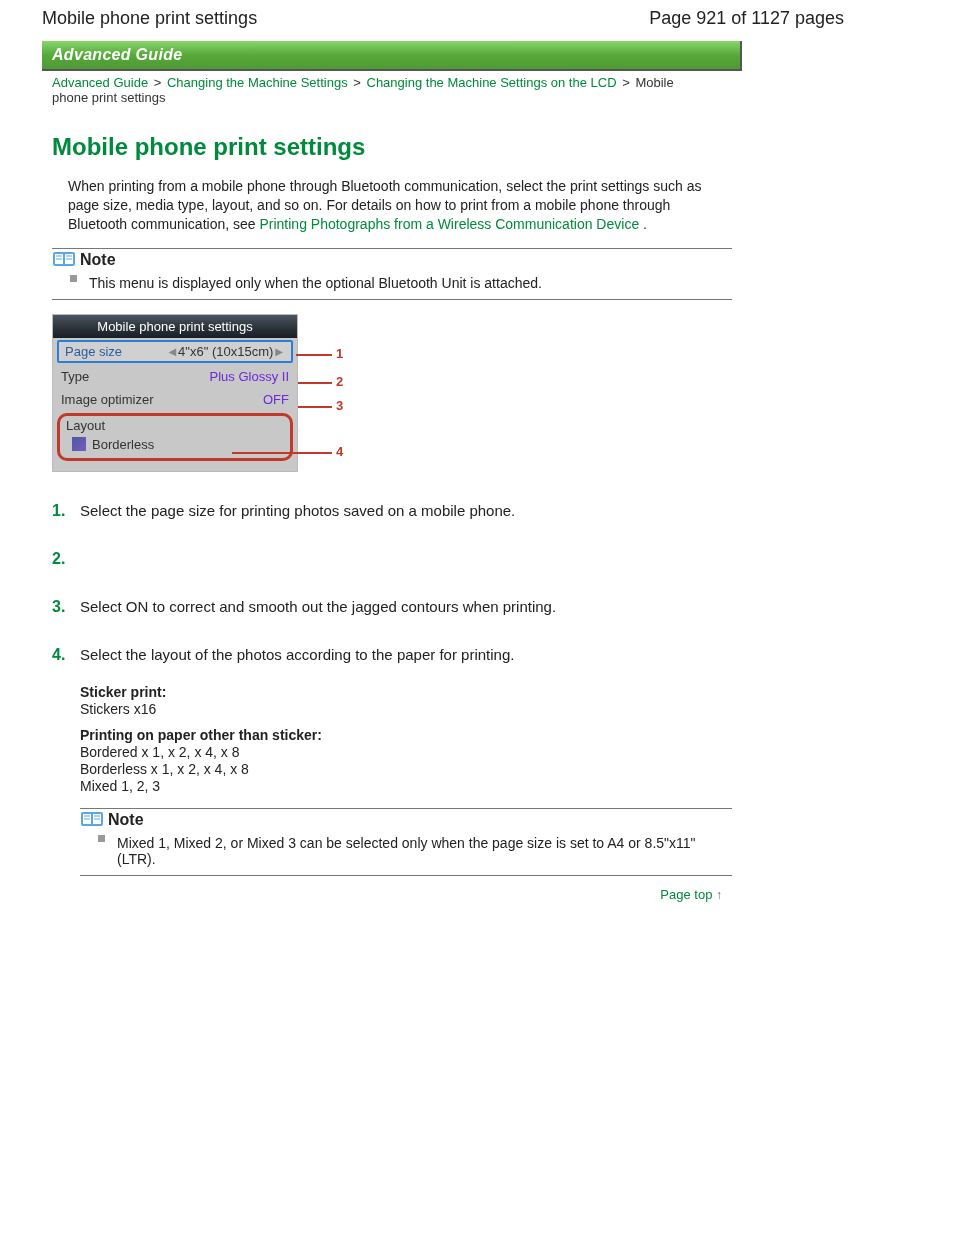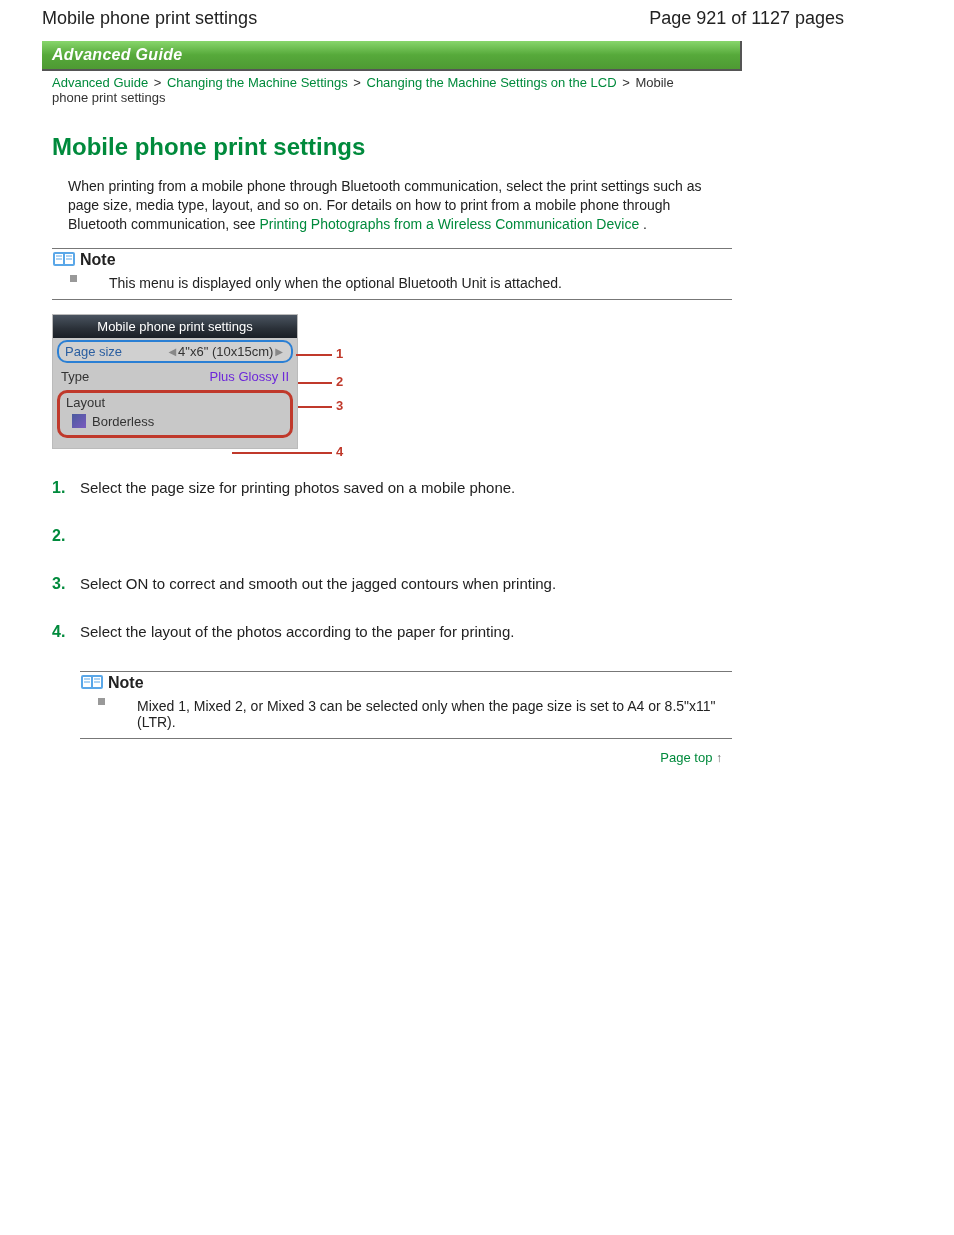--- a/index.html
+++ b/index.html
@@ -107,21 +107,21 @@
   display: inline-block;
   width: 7px;
   height: 7px;
   background: #999;
   margin-right: 8px;
   vertical-align: 1px;
 }
 .note-body .li-wrap {
   display: flex;
   align-items: flex-start;
-  gap: 24px;
+  gap: 4px;
 }
 .note-body .li-text {
   flex: 1;
 }
 .lcd-wrapper {
   position: relative;
   width: 290px;
   margin: 14px 0 14px 0;
 }
 .lcd {
@@ -144,21 +144,21 @@
   justify-content: space-between;
   align-items: center;
   font-size: 13px;
   color: #333;
   padding: 4px 8px;
   font-family: "Lucida Sans", Arial, sans-serif;
   position: relative;
 }
 .lcd-row.sel {
   border: 2px solid #2a7fd4;
-  border-radius: 10px;
+  border-radius: 2px;
   margin: 2px 4px;
   padding: 2px 6px;
   background: #d0d0d0;
   color: #336;
 }
 .lcd-row.sel .lbl { color: #2a5ea0; }
 .lcd-row .val { color: #6d28d9; }
 .lcd-row.sel .val { color: #333; }
 .lcd-row .tri-l, .lcd-row .tri-r {
   font-size: 10px;
@@ -305,20 +305,24 @@
           <span style="display:flex;align-items:center;">
             <span class="tri-l">◀</span>
             <span class="val">4"x6" (10x15cm)</span>
             <span class="tri-r">▶</span>
           </span>
         </div>
         <div class="lcd-row">
           <span class="lbl">Type</span>
           <span class="val">Plus Glossy II</span>
         </div>
+        <div class="lcd-row">
+          <span class="lbl">Image optimizer</span>
+          <span class="val">OFF</span>
+        </div>
         <div class="lcd-layout">
           <span class="lbl-top">Layout</span>
           <span class="lbl-val">
             <span class="thumb"></span>
             <span>Borderless</span>
           </span>
         </div>
       </div>
       <div class="callout-line" style="left:244px;top:40px;width:36px;"></div>
       <div class="callout-num" style="left:284px;top:32px;">1</div>
@@ -341,20 +345,28 @@
       <div class="step">
         <div class="step-num">3.</div>
         <div class="step-text">Select ON to correct and smooth out the jagged contours when printing.</div>
       </div>
       <div class="step">
         <div class="step-num">4.</div>
         <div class="step-text">Select the layout of the photos according to the paper for printing.</div>
       </div>
     </div>
 
+    <div class="sub-block">
+      <div class="sub-head">Sticker print:</div>
+      <div class="sub-line">Stickers x16</div>
+      <div class="sub-head">Printing on paper other than sticker:</div>
+      <div class="sub-line">Bordered x 1, x 2, x 4, x 8</div>
+      <div class="sub-line">Borderless x 1, x 2, x 4, x 8</div>
+      <div class="sub-line">Mixed 1, 2, 3</div>
+    </div>
 
     <div class="note-block" style="margin-left:28px;">
       <div class="note-head">
         <span class="note-icon">
           <svg viewBox="0 0 24 16" width="24" height="16">
             <rect x="1" y="1" width="22" height="14" rx="2" fill="#5aa7e8"></rect>
             <rect x="3" y="3" width="8" height="10" fill="#fff"></rect>
             <rect x="13" y="3" width="8" height="10" fill="#fff"></rect>
             <line x1="4" y1="5" x2="10" y2="5" stroke="#5aa7e8" stroke-width="1"></line>
             <line x1="4" y1="8" x2="10" y2="8" stroke="#5aa7e8" stroke-width="1"></line>

